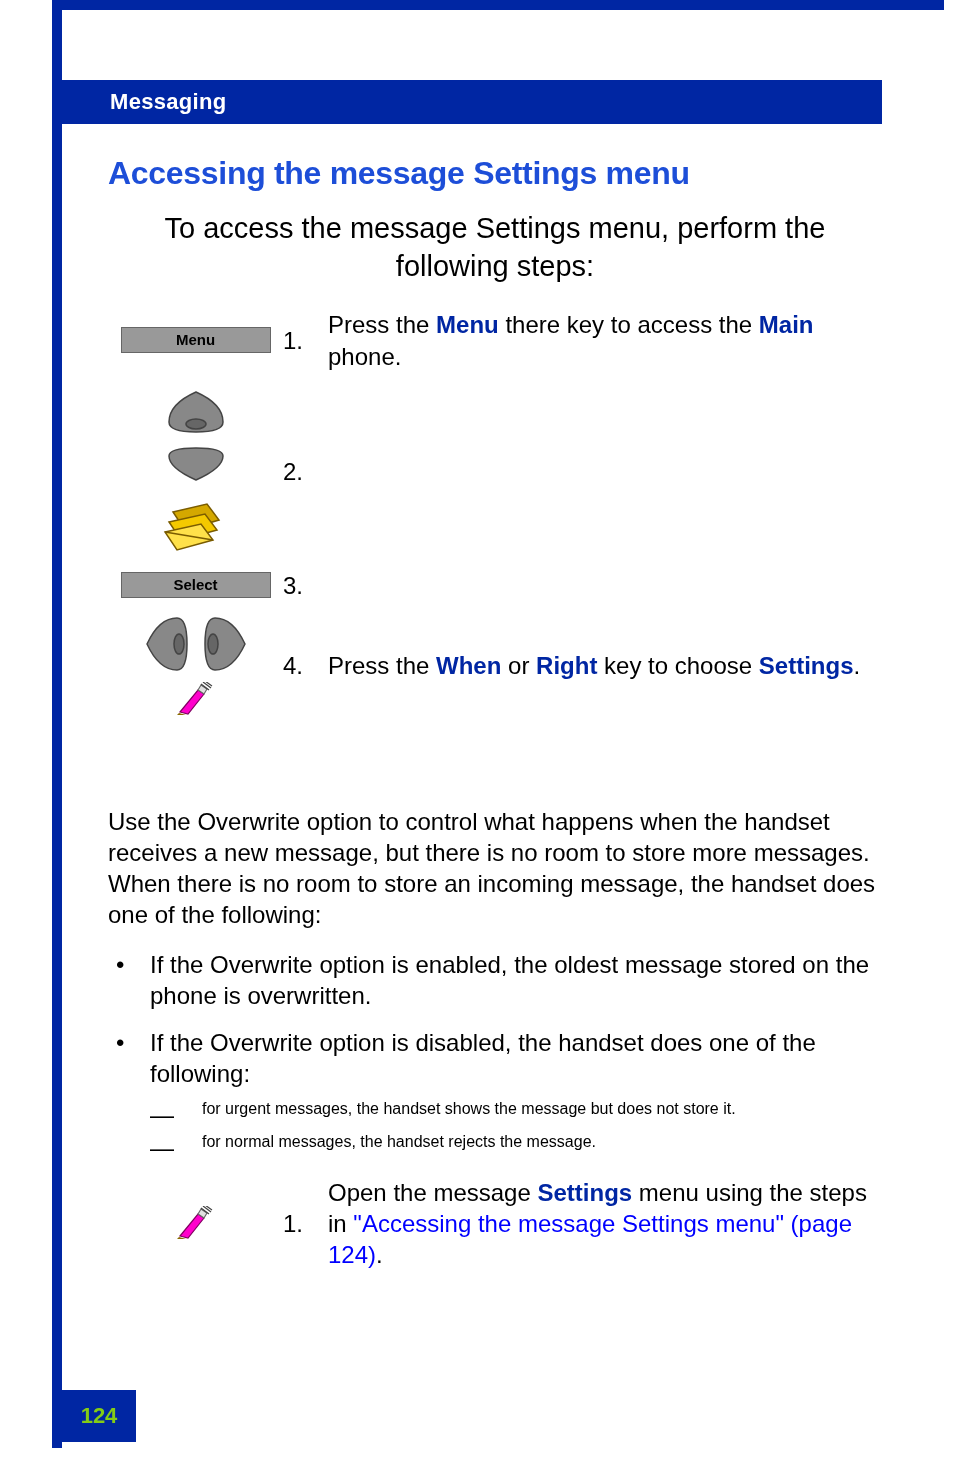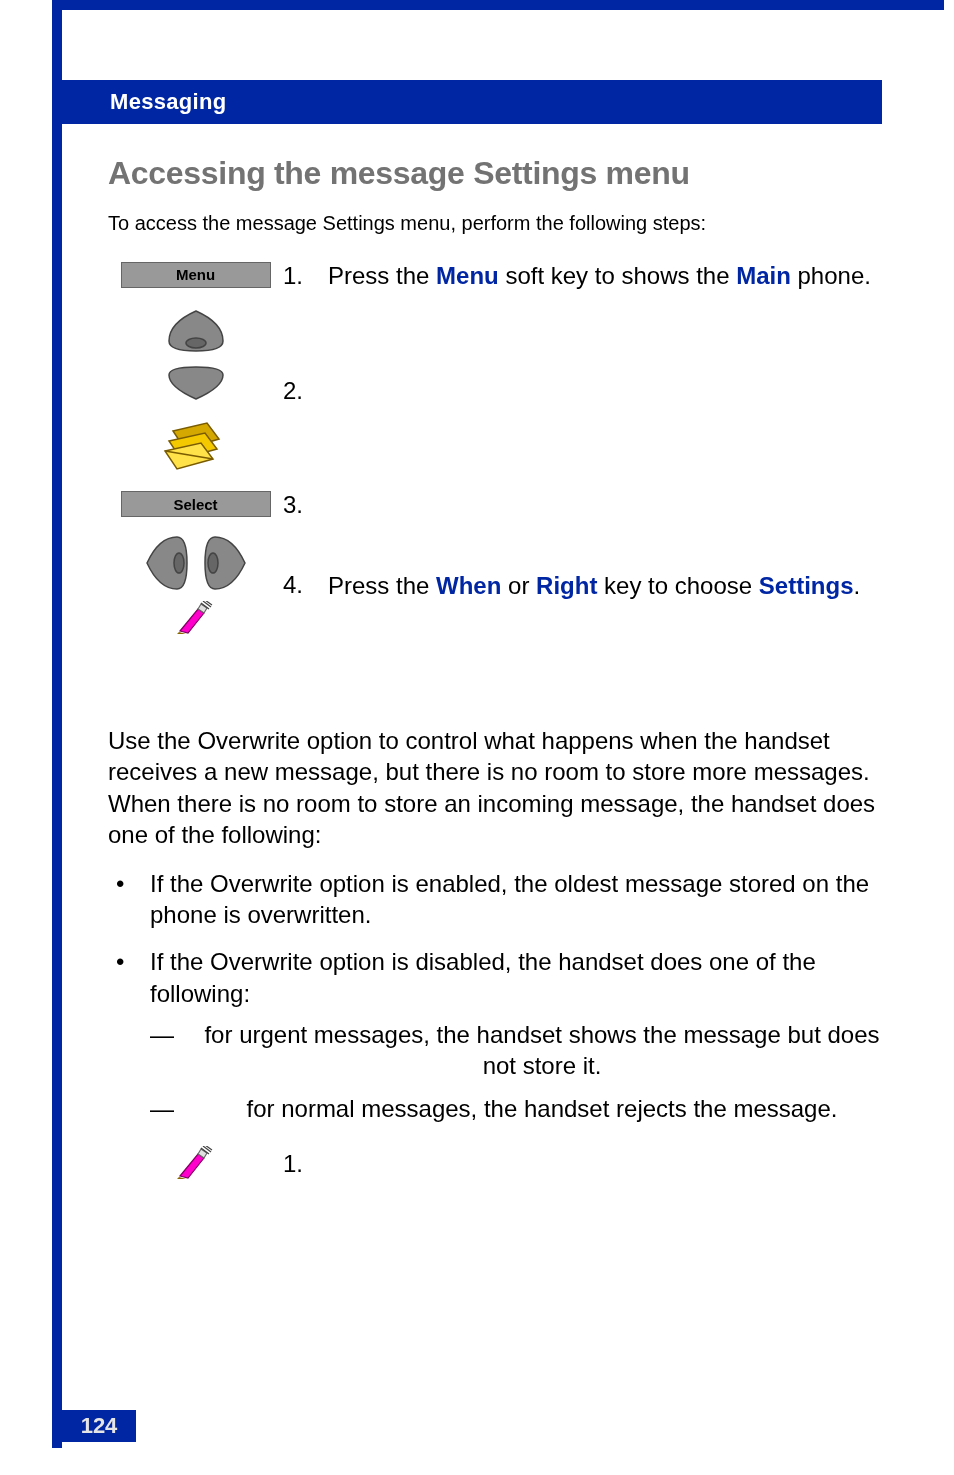--- a/index.html
+++ b/index.html
@@ -46,31 +46,32 @@
     letter-spacing: 0.3px;
     font-family: Arial, Helvetica, sans-serif;
   }
   .content {
     position: absolute;
     top: 155px;
     left: 108px;
     width: 774px;
   }
   h2.section-title {
-    color: #737373;
+    color: #1d4ed8;
     font-size: 32px;
     font-weight: bold;
     font-family: Arial, Helvetica, sans-serif;
     margin-bottom: 18px;
     font-stretch: condensed;
     letter-spacing: -0.3px;
   }
   p.intro {
-    font-size: 20px;
+    font-size: 29px;
     line-height: 1.3;
+    text-align: center;
   }
   .steps-table {
     margin-top: 22px;
     width: 100%;
   }
   .step-row {
     display: flex;
     align-items: center;
     margin-bottom: 14px;
   }
@@ -114,32 +115,32 @@
 
   .section2 { margin-top: 90px; }
   .body-para {
     font-size: 24px;
     line-height: 1.3;
     margin-bottom: 18px;
   }
   ul.bullets { list-style: none; font-size: 24px; line-height: 1.3; margin-bottom: 18px; }
   ul.bullets > li { position: relative; padding-left: 42px; margin-bottom: 16px; }
   ul.bullets > li::before { content: "•"; position: absolute; left: 8px; top: 0; font-size: 24px; }
-  ul.dashes { list-style: none; font-size: 24px; line-height: 1.3; margin-top: 10px; text-align: center; }
+  ul.dashes { list-style: none; font-size: 16px; line-height: 1.3; margin-top: 10px; }
   ul.dashes > li { position: relative; padding-left: 52px; margin-bottom: 12px; }
   ul.dashes > li::before { content: "—"; position: absolute; left: 0; top: 0; font-size: 24px; }
 
   .page-num-box {
     position: absolute;
     left: 62px;
     bottom: 33px;
     width: 74px;
-    height: 32px;
-    background: #0026a3;
-    color: #e5e5e5;
+    height: 52px;
+    background: #0026a3;
+    color: #84cc16;
     font-weight: bold;
     font-size: 22px;
     display: flex;
     align-items: center;
     justify-content: center;
     margin-top: 12px;
   }
 
   
   .icon-svg { display: block; }
@@ -164,21 +165,21 @@
     <div class="steps-table">
 
       <div class="step-row">
         <div class="step-icon-col">
           <div class="softkey">
             <span>Menu</span>
           </div>
         </div>
         <div class="step-num-col">1.</div>
         <div class="step-text-col">
-          <span>Press the </span><span class="kw">Menu</span><span> soft key to shows the </span><span class="kw">Main</span><span> phone.</span>
+          <span>Press the </span><span class="kw">Menu</span><span> there key to access the </span><span class="kw">Main</span><span> phone.</span>
         </div>
       </div>
 
       <div class="step-row">
         <div class="step-icon-col">
           <svg class="icon-svg" width="70" height="100" viewBox="0 0 70 100">
             <g fill="#888" stroke="#444" stroke-width="1.5">
               <path d="M35 6 Q8 18 8 36 Q8 46 35 46 Q62 46 62 36 Q62 18 35 6 Z"></path>
               <ellipse cx="35" cy="38" rx="10" ry="5" fill="#666"></ellipse>
               <path d="M35 94 Q8 82 8 70 Q8 62 35 62 Q62 62 62 70 Q62 82 35 94 Z"></path>
@@ -260,20 +261,23 @@
             <svg class="icon-svg settings-icon-small" viewBox="0 0 40 34">
               <g>
                 <polygon points="4,30 22,8 28,12 12,32" fill="#ff00cc" stroke="#800060" stroke-width="1.2"></polygon>
                 <polygon points="22,8 28,12 31,7 25,3" fill="#e0e0e0" stroke="#666" stroke-width="1.2"></polygon>
                 <path d="M25 2 L33 8 M27 0 L35 6 M29 -1 L36 4" stroke="#444" stroke-width="1.2"></path>
                 <polygon points="3,31 10,33 1,33" fill="#8a6a00"></polygon>
               </g>
             </svg>
           </div>
           <div class="step-num-col">1.</div>
+          <div class="step-text-col">
+            <span>Open the message </span><span class="kw">Settings</span><span> menu using the steps in </span><span class="link">"Accessing the message Settings menu" (page 124)</span><span>.</span>
+          </div>
         </div>
       </div>
 
     </div>
 
   </div>
 
   <div class="page-num-box">
     <span>124</span>
   </div>

